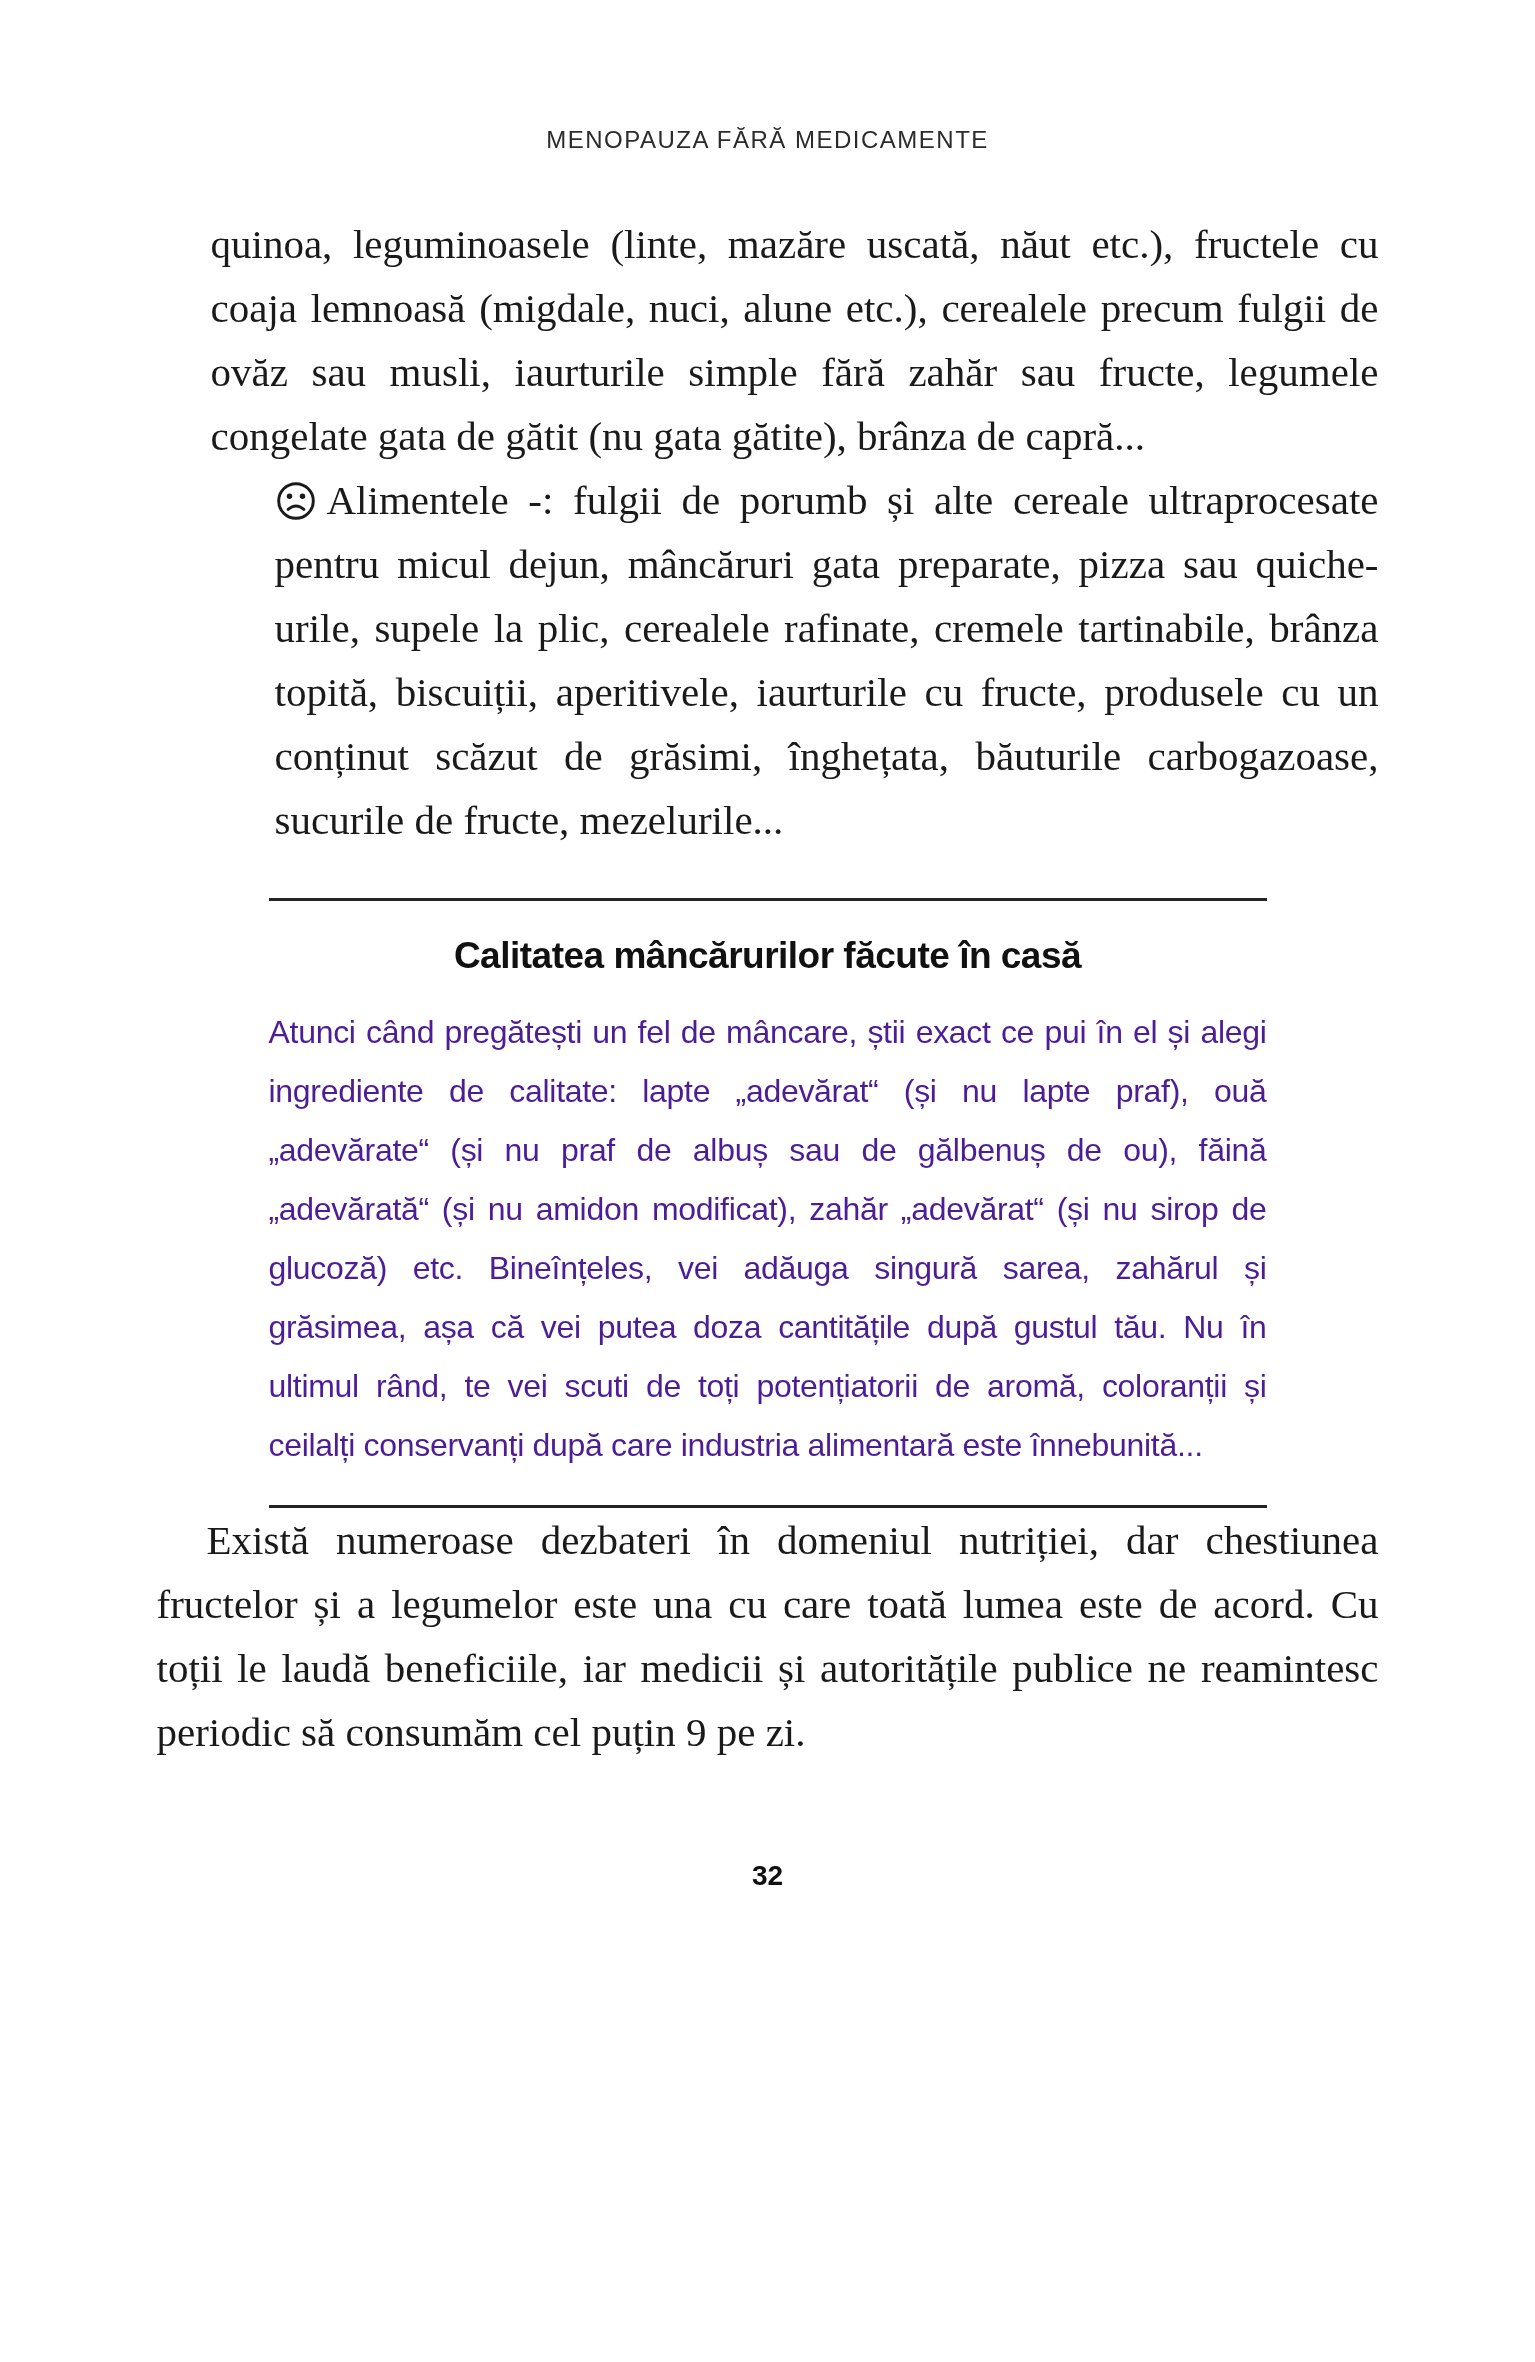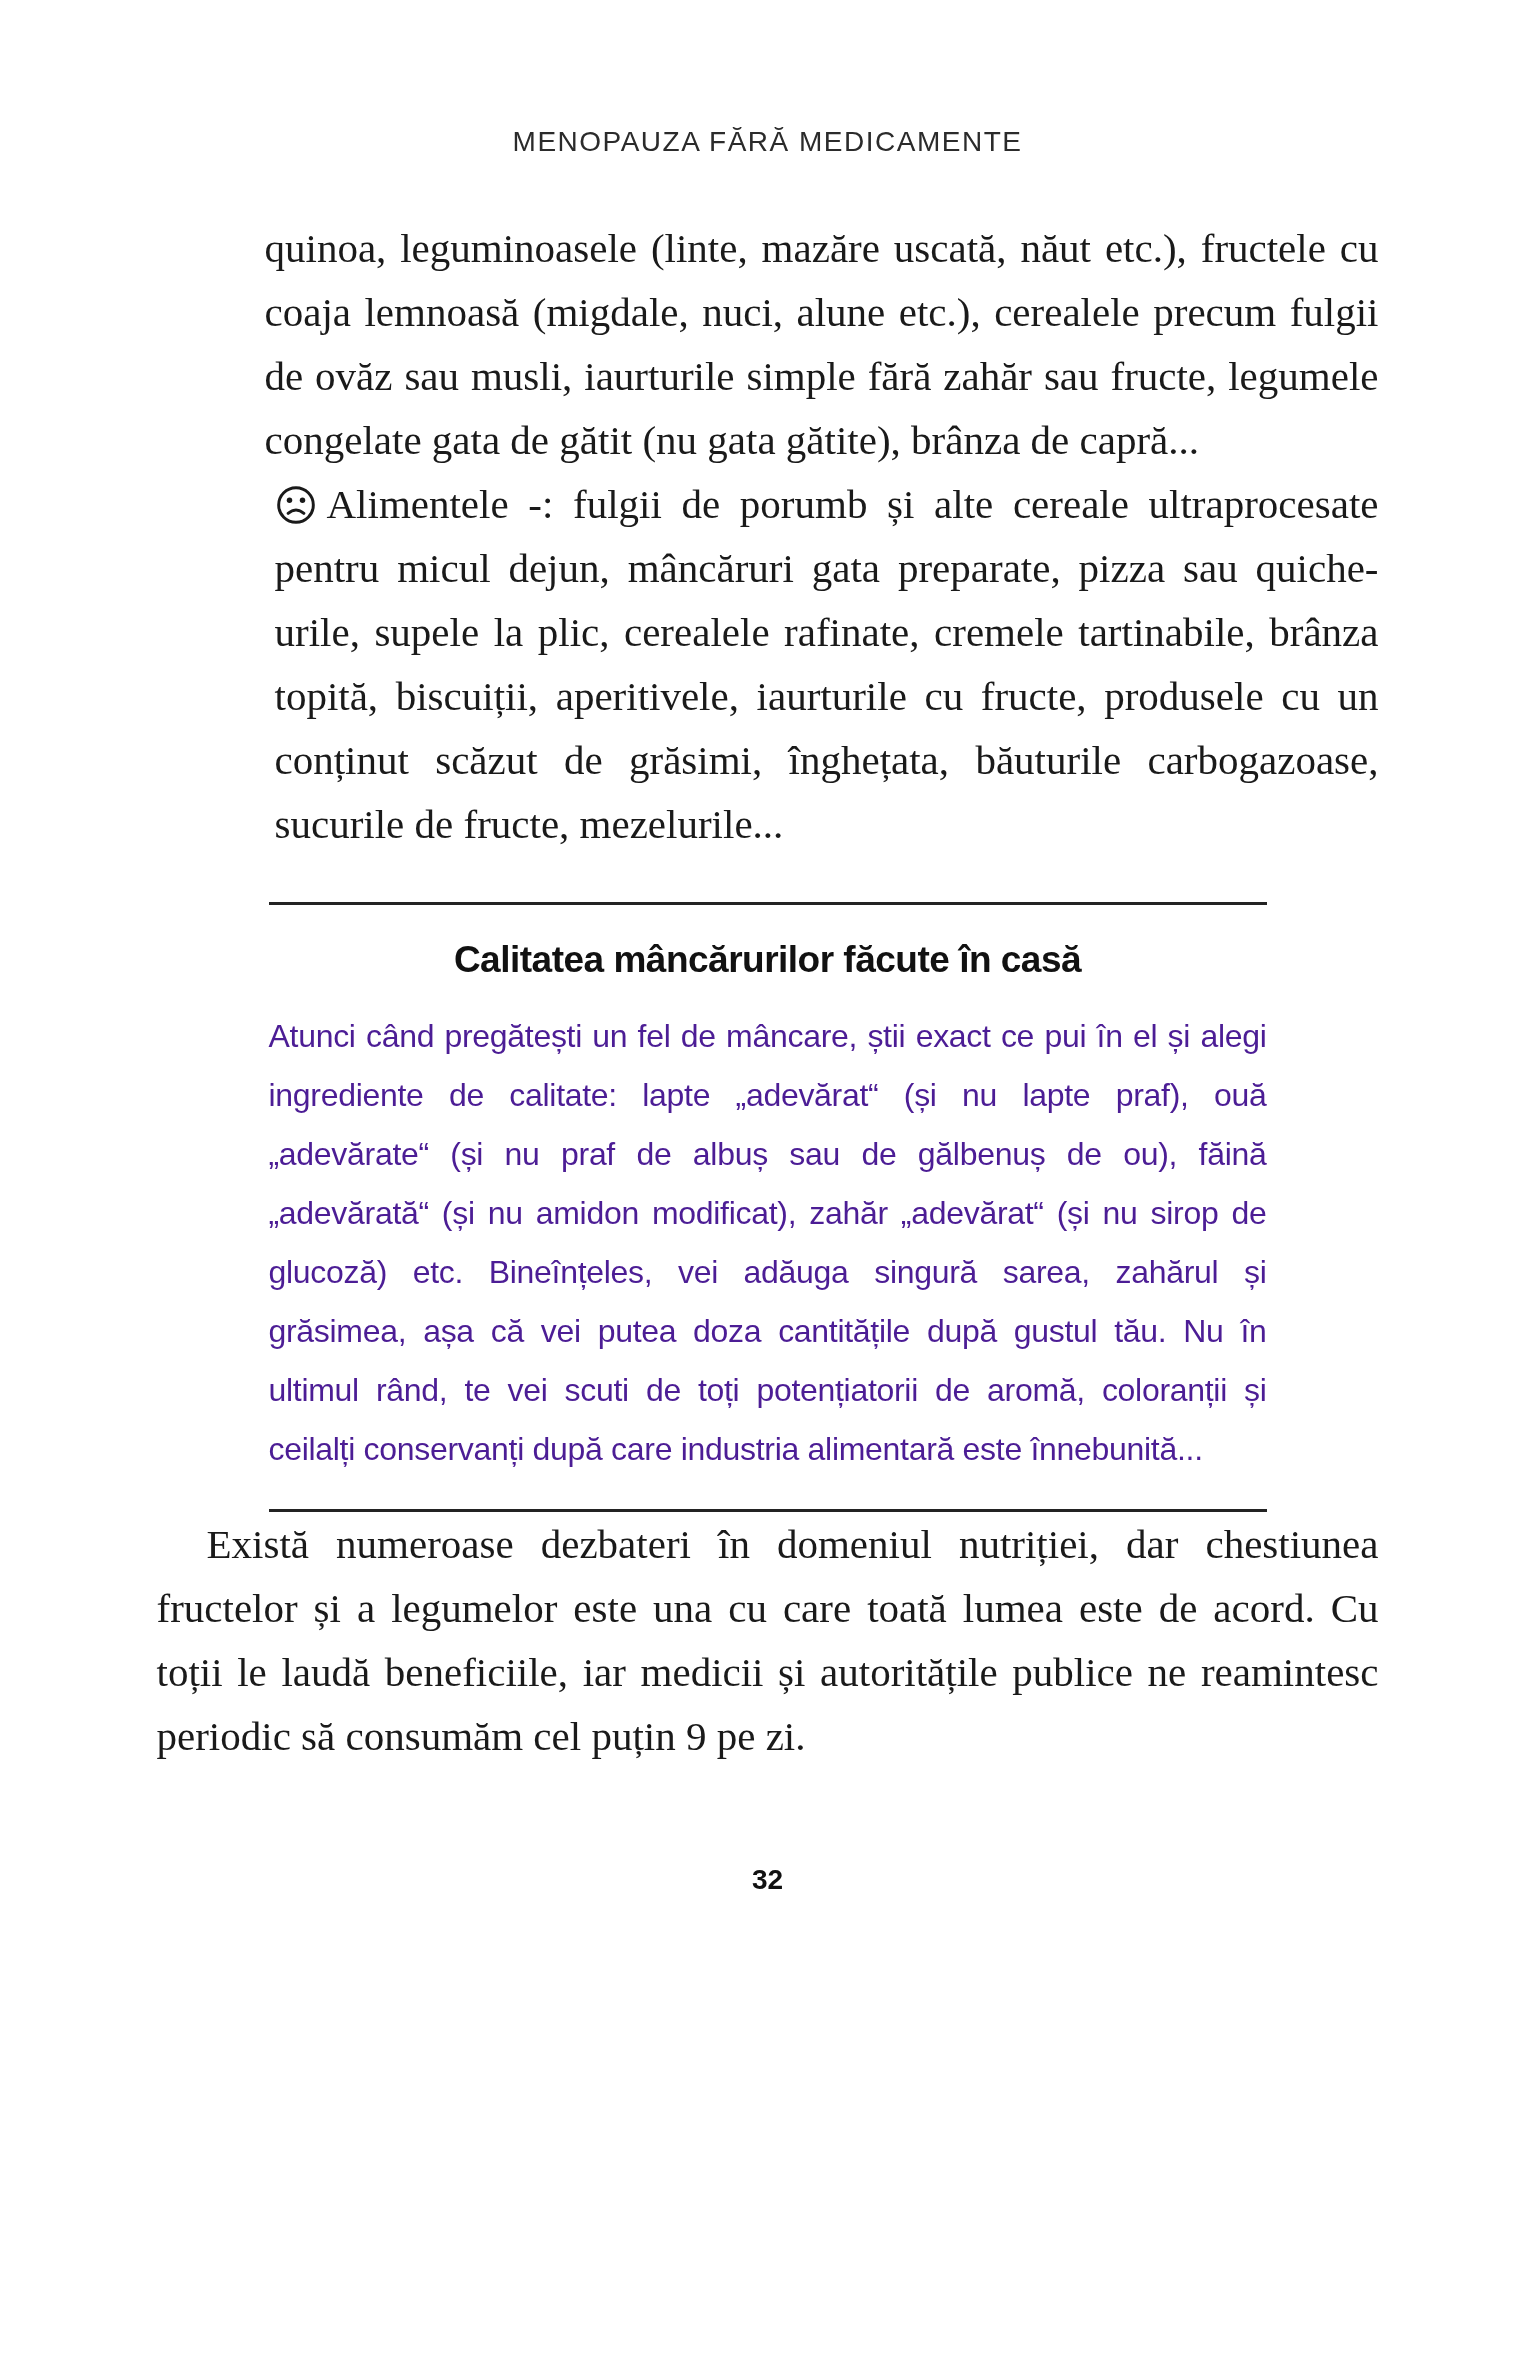--- a/index.html
+++ b/index.html
@@ -12,33 +12,33 @@
     font-family: "Liberation Serif", serif;
     color: #1a1a1a;
   }
   .page {
     width: 1222px;
     margin: 0 auto;
     padding-top: 126px;
   }
   .running-header {
     font-family: "Liberation Sans", sans-serif;
-    font-size: 28px;
+    font-size: 24px;
     letter-spacing: 1.5px;
     text-align: center;
     color: #2b2b2b;
     margin-bottom: 58px;
   }
   .serif {
     font-size: 41px;
     line-height: 64px;
     text-align: justify;
     margin: 0;
   }
-  .list-cont { margin-left: 108px; }
+  .list-cont { margin-left: 54px; }
   .list-item { margin-left: 118px; }
   .face-icon {
     display: inline-block;
     width: 42px;
     height: 42px;
     vertical-align: -8px;
     margin-right: 10px;
   }
   .list-label { font-weight: 400; }
   .box {

